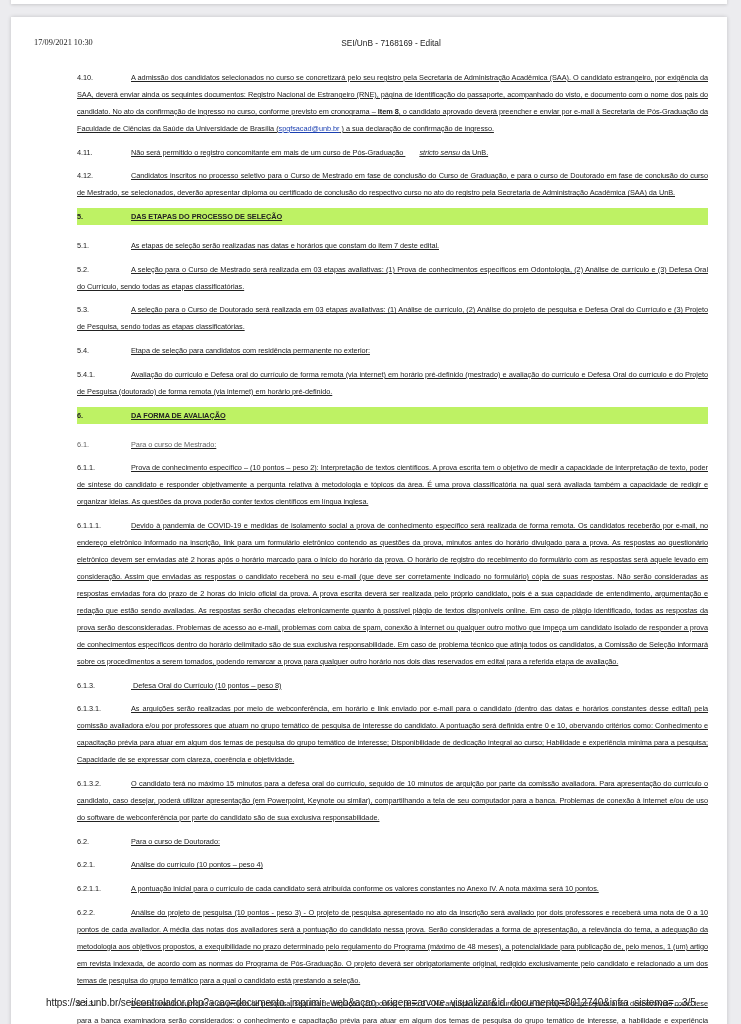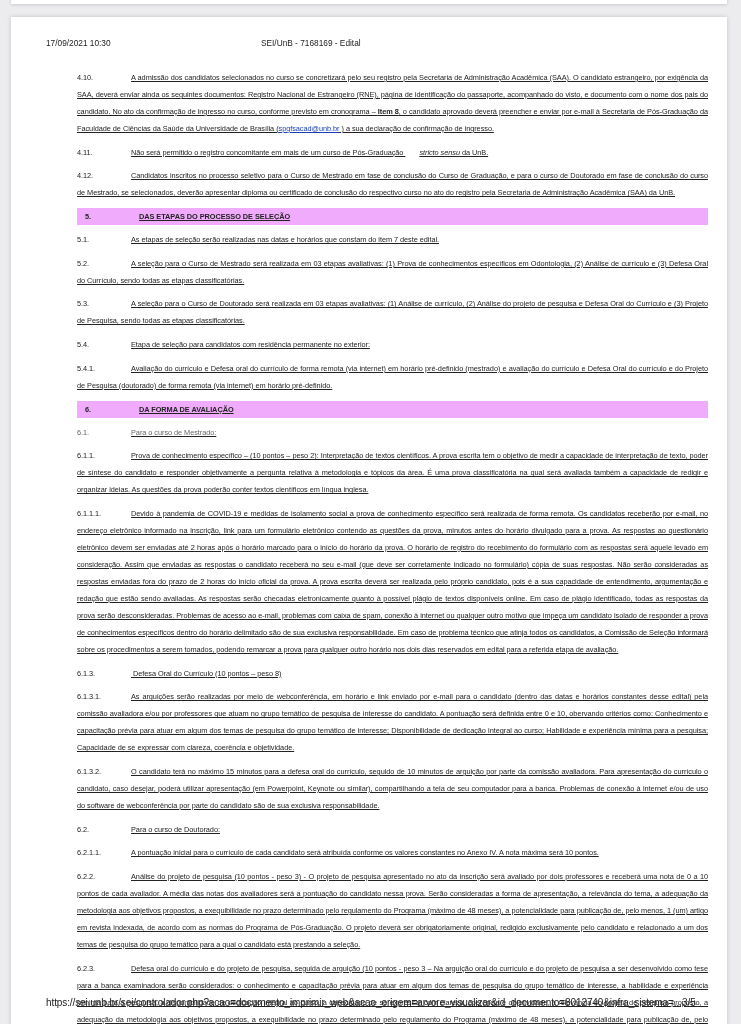--- a/index.html
+++ b/index.html
@@ -14,32 +14,32 @@
     background:#fff; box-shadow:0 1px 3px rgba(0,0,0,0.15);
   }
   .page {
     position:absolute; left:11px; top:17px; width:716px; height:1030px;
     background:#fff; box-shadow:0 0 4px rgba(0,0,0,0.18);
   }
   .hdr {
     position:absolute; top:21px; left:0; right:0; height:14px;
     font-family:"Liberation Sans", sans-serif; font-size:8.3px; color:#222;
   }
-  .hdr .date { position:absolute; left:35px; top:0; }
-  .hdr .title { position:absolute; left:250px; width:260px; top:0; }
+  .hdr .date { position:absolute; left:23px; top:0;font-family:Liberation Serif, serif; }
+  .hdr .title { position:absolute; left:250px; width:260px; text-align:center; top:0; }
   .content {
     position:absolute; left:66px; top:52px; width:631px;
     font-family:"Liberation Sans", sans-serif; font-size:7.35px; line-height:17px; color:#222;
     letter-spacing:-0.05px;
     text-decoration:underline;
   }
   .p { margin:0 0 6.7px 0; text-align:justify; }
   .p .num { display:inline-block; width:54px; }
   .p.sec {
-    background:#f0abfc; font-weight:bold; margin-bottom:6px; padding-left:8px;
+    background:#bef264; font-weight:bold; margin-bottom:12px; padding-left:0;
   }
   .p.faint { color:#666; }
   .b { font-weight:bold; }
   .i { font-style:italic;margin-left:14px; }
   .link { color:#1a3fb0; text-decoration:underline; }
   .footer {
     position:absolute; left:0; right:0; top:980px; height:14px;
     font-family:"Liberation Sans", sans-serif; font-size:10px; color:#222;
   }
   .footer .url { position:absolute; left:35px; top:0; letter-spacing:-0.1px; }
@@ -67,20 +67,21 @@
       <p class="p"><span class="num">5.4.</span><span>Etapa de seleção para candidatos com residência permanente no exterior:</span></p>
       <p class="p"><span class="num">5.4.1.</span><span>Avaliação do currículo e Defesa oral do currículo de forma remota (via internet) em horário pré-definido (mestrado) e avaliação do currículo e Defesa Oral do currículo e do Projeto de Pesquisa (doutorado) de forma remota (via internet) em horário pré-definido.</span></p>
       <p class="p sec"><span class="num">6.</span><span>DA FORMA DE AVALIAÇÃO</span></p>
       <p class="p faint"><span class="num">6.1.</span><span>Para o curso de Mestrado:</span></p>
       <p class="p"><span class="num">6.1.1.</span><span>Prova de conhecimento específico – (10 pontos – peso 2): Interpretação de textos científicos. A prova escrita tem o objetivo de medir a capacidade de interpretação de texto, poder de síntese do candidato e responder objetivamente a pergunta relativa à metodologia e tópicos da área. É uma prova classificatória na qual será avaliada também a capacidade de redigir e organizar ideias. As questões da prova poderão conter textos científicos em língua inglesa.</span></p>
       <p class="p"><span class="num">6.1.1.1.</span><span>Devido à pandemia de COVID-19 e medidas de isolamento social a prova de conhecimento específico será realizada de forma remota. Os candidatos receberão por e-mail, no endereço eletrônico informado na inscrição, link para um formulário eletrônico contendo as questões da prova, minutos antes do horário divulgado para a prova. As respostas ao questionário eletrônico devem ser enviadas até 2 horas após o horário marcado para o início do horário da prova. O horário de registro do recebimento do formulário com as respostas será aquele levado em consideração. Assim que enviadas as respostas o candidato receberá no seu e-mail (que deve ser corretamente indicado no formulário) cópia de suas respostas. Não serão consideradas as respostas enviadas fora do prazo de 2 horas do início oficial da prova. A prova escrita deverá ser realizada pelo próprio candidato, pois é a sua capacidade de entendimento, argumentação e redação que estão sendo avaliadas. As respostas serão checadas eletronicamente quanto à possível plágio de textos disponíveis online. Em caso de plágio identificado, todas as respostas da prova serão desconsideradas. Problemas de acesso ao e-mail, problemas com caixa de spam, conexão à internet ou qualquer outro motivo que impeça um candidato isolado de responder a prova de conhecimentos específicos dentro do horário delimitado são de sua exclusiva responsabilidade. Em caso de problema técnico que atinja todos os candidatos, a Comissão de Seleção informará sobre os procedimentos a serem tomados, podendo remarcar a prova para qualquer outro horário nos dois dias reservados em edital para a referida etapa de avaliação.</span></p>
       <p class="p"><span class="num">6.1.3.</span><span> Defesa Oral do Currículo (10 pontos – peso 8)</span></p>
       <p class="p"><span class="num">6.1.3.1.</span><span>As arguições serão realizadas por meio de webconferência, em horário e link enviado por e-mail para o candidato (dentro das datas e horários constantes desse edital) pela comissão avaliadora e/ou por professores que atuam no grupo temático de pesquisa de interesse do candidato. A pontuação será definida entre 0 e 10, obervando critérios como: Conhecimento e capacitação prévia para atuar em algum dos temas de pesquisa do grupo temático de interesse; Disponibilidade de dedicação integral ao curso; Habilidade e experiência mínima para a pesquisa; Capacidade de se expressar com clareza, coerência e objetividade.</span></p>
       <p class="p"><span class="num">6.1.3.2.</span><span>O candidato terá no máximo 15 minutos para a defesa oral do currículo, seguido de 10 minutos de arguição por parte da comissão avaliadora. Para apresentação do currículo o candidato, caso desejar, poderá utilizar apresentação (em Powerpoint, Keynote ou similar), compartilhando a tela de seu computador para a banca. Problemas de conexão à internet e/ou de uso do software de webconferência por parte do candidato são de sua exclusiva responsabilidade.</span></p>
       <p class="p"><span class="num">6.2.</span><span>Para o curso de Doutorado:</span></p>
+      <p class="p"><span class="num">6.2.1.</span><span>Análise do currículo (10 pontos – peso 4)</span></p>
       <p class="p"><span class="num">6.2.1.1.</span><span>A pontuação inicial para o currículo de cada candidato será atribuída conforme os valores constantes no Anexo IV. A nota máxima será 10 pontos.</span></p>
       <p class="p"><span class="num">6.2.2.</span><span>Análise do projeto de pesquisa (10 pontos - peso 3) - O projeto de pesquisa apresentado no ato da inscrição será avaliado por dois professores e receberá uma nota de 0 a 10 pontos de cada avaliador. A média das notas dos avaliadores será a pontuação do candidato nessa prova. Serão consideradas a forma de apresentação, a relevância do tema, a adequação da metodologia aos objetivos propostos, a exequibilidade no prazo determinado pelo regulamento do Programa (máximo de 48 meses), a potencialidade para publicação de, pelo menos, 1 (um) artigo em revista indexada, de acordo com as normas do Programa de Pós-Graduação. O projeto deverá ser obrigatoriamente original, redigido exclusivamente pelo candidato e relacionado a um dos temas de pesquisa do grupo temático para a qual o candidato está prestando a seleção.</span></p>
       <p class="p"><span class="num">6.2.3.</span><span>Defesa oral do currículo e do projeto de pesquisa, seguida de arguição (10 pontos - peso 3 – Na arguição oral do currículo e do projeto de pesquisa a ser desenvolvido como tese para a banca examinadora serão considerados: o conhecimento e capacitação prévia para atuar em algum dos temas de pesquisa do grupo temático de interesse, a habilidade e experiência mínima para a pesquisa, a disponibilidade de dedicação integral ao curso, a capacidade de se expressar com clareza, coerência e objetividade, a relevância do projeto de pesquisa proposto, a adequação da metodologia aos objetivos propostos, a exequibilidade no prazo determinado pelo regulamento do Programa (máximo de 48 meses), a potencialidade para publicação de, pelo menos, 1 (um) artigo em revista indexada, de acordo com as normas do Programa de Pós-Graduação. As arguições serão realizadas por meio de webconferência, em horário e link enviado por e-mail para o candidato (dentro das datas constantes desse edital) pela comissão avaliadora e/ou por professores que atuam no grupo temático de pesquisa de interesse do candidato. O candidato terá no máximo 20 minutos para a defesa oral do currículo e do projeto de pesquisa, seguido de 10 minutos de arguição por parte da comissão avaliadora. Para a defesa</span></p>
     </div>
 
   <div class="footer">
     <span class="url">https://sei.unb.br/sei/controlador.php?acao=documento_imprimir_web&amp;acao_origem=arvore_visualizar&amp;id_documento=8012740&amp;infra_sistema=...</span>
     <span class="pg">3/5</span>
   </div>
 </div>

